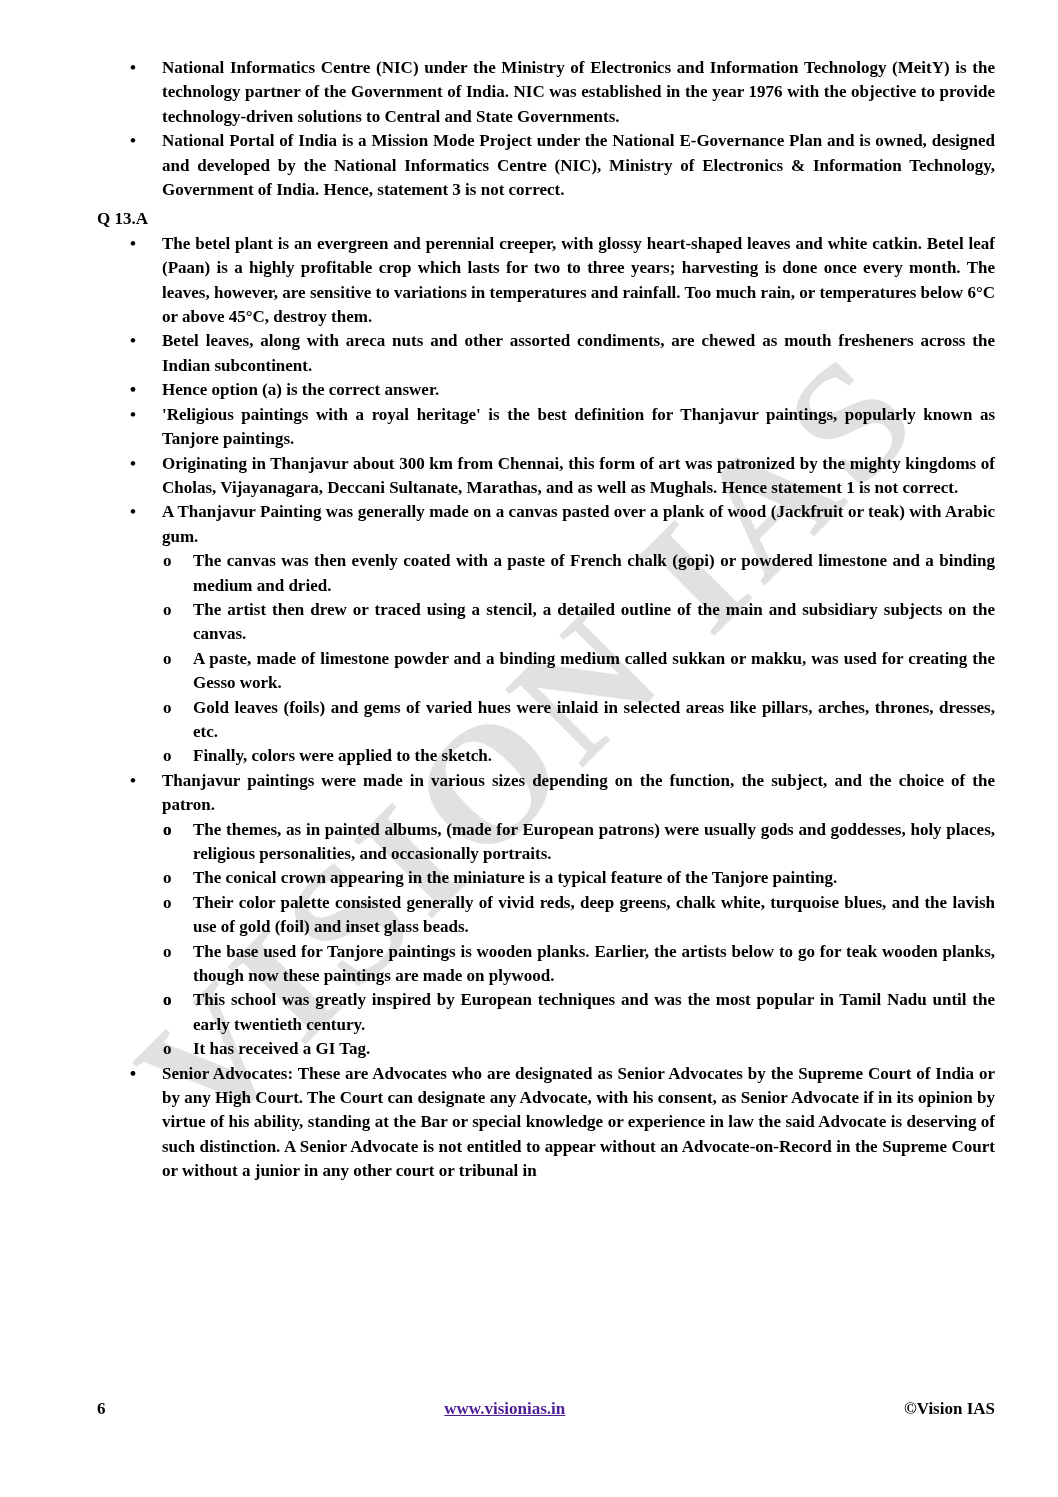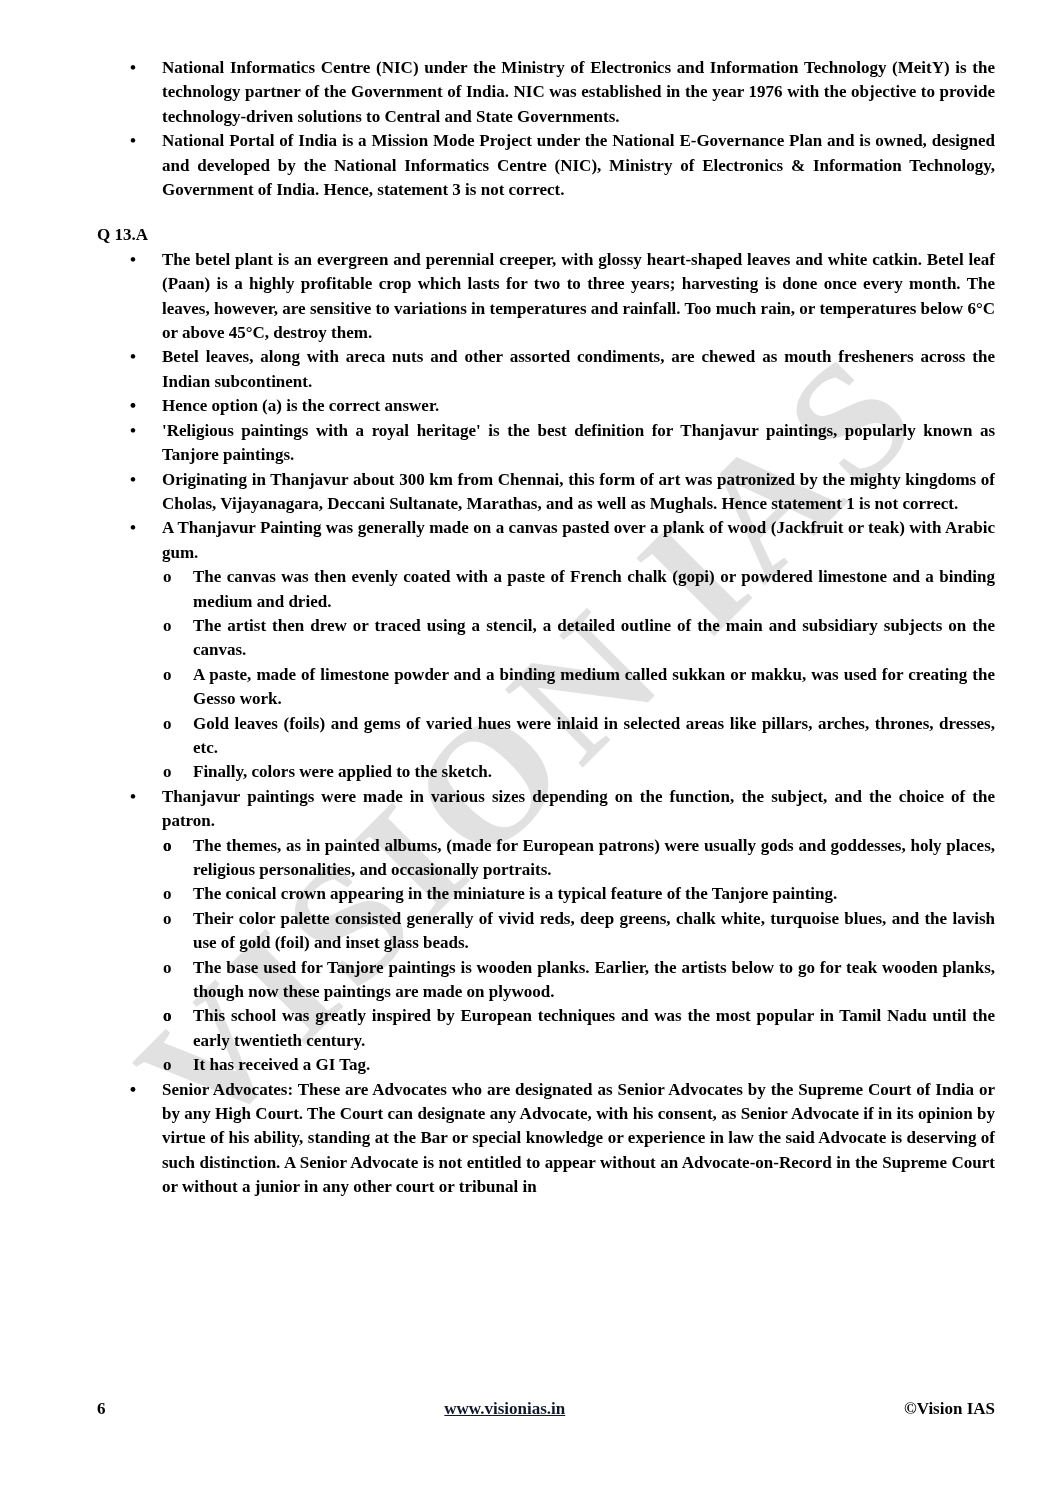--- a/index.html
+++ b/index.html
@@ -34,34 +34,34 @@
     z-index:1;
     font-size:17px;
     line-height:24.4px;
     text-align:justify;
   }
   .block { position:relative; }
   .block.bullet { padding-left:65px; }
   .block.bullet > .marker { position:absolute; left:33px; top:0; }
   .block.sub { padding-left:96px; }
   .block.sub > .marker { position:absolute; left:66px; top:0; }
-  .block.heading { margin-top:21px; text-align:left; }
+  .block.heading { margin-top:5px; text-align:left; }
   .footer {
     position:absolute;
     left:97px;
     width:898px;
     top:1399px;
     display:flex;
     justify-content:space-between;
     align-items:baseline;
     font-size:17px;
     z-index:1;
   }
   .footer .link {
-    color:#0f172a;
+    color:#4c1d95;
     text-decoration:underline;
     cursor:pointer;
   }
 </style>
 </head>
 <body>
 
 <div class="page">
 
   <div class="watermark">VISION IAS</div>

